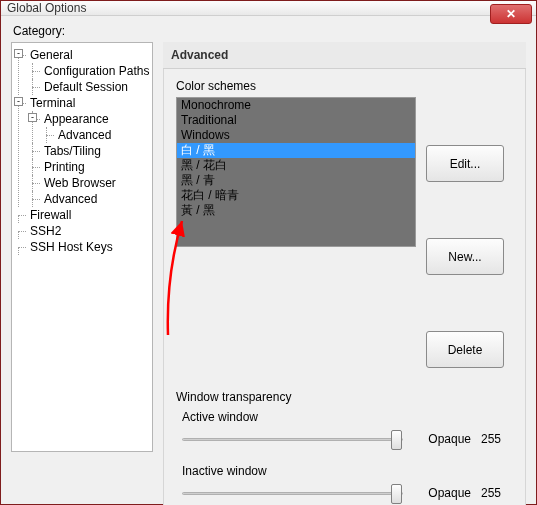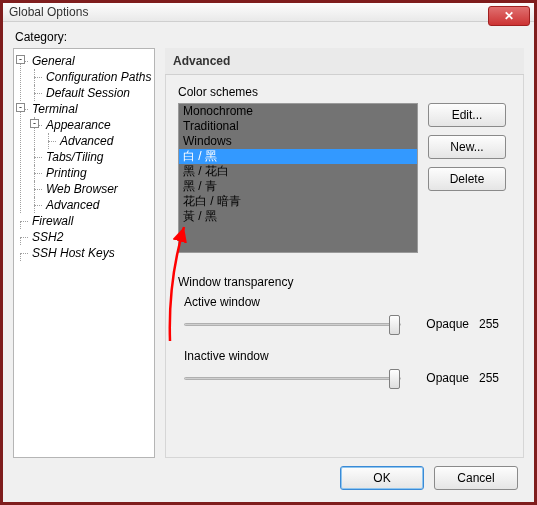--- a/index.html
+++ b/index.html
@@ -1,41 +1,41 @@
 <!DOCTYPE html>
 <html><head>
 <meta charset="utf-8">
 <style>
 * { box-sizing: border-box; margin: 0; padding: 0; font-family: "Segoe UI", Tahoma, sans-serif; font-size: 12px; }
 body { background: #f0f0f0; width: 537px; height: 505px; overflow: hidden; }
-.window { width: 537px; height: 505px; background: #f0f0f0; border: 3px solid #7f1d1d; display: flex; flex-direction: column; }
+.window { width: 537px; height: 505px; background: #f0f0f0; border: 1px solid #7f1d1d; display: flex; flex-direction: column; }
 .titlebar { height: 28px; background: linear-gradient(#fdfdfd, #e9e9e9); border-bottom: 1px solid #cfcfcf; display: flex; align-items: center; padding: 0 6px; position: relative; }
 .titlebar .title { color: #333; }
 .titlebar .close { position: absolute; right: 4px; top: 3px; width: 42px; height: 20px; background: linear-gradient(#e07070,#c33); border: 1px solid #a02020; border-radius: 3px; display: flex; align-items: center; justify-content: center; color: #fff; font-weight: bold; font-size: 11px; cursor: pointer; }
 .body { flex: 1; display: flex; flex-direction: column; padding: 6px 10px 12px 10px; }
 .category-label { margin: 2px 0 4px 2px; color: #000; }
 .panels { flex: 1; display: flex; gap: 10px; min-height: 0; }
 .tree { width: 142px; height: 410px; background: #fff; border: 1px solid #b5b5b5; padding: 4px 2px; overflow: hidden; }
 .tree ul { list-style: none; padding-left: 0; }
 .tree li { position: relative; padding-left: 14px; line-height: 16px; white-space: nowrap; color: #000; }
 .tree li::before { content: ""; position: absolute; left: 4px; top: 0; bottom: 0; border-left: 1px dotted #a0a0a0; }
 .tree li::after { content: ""; position: absolute; left: 4px; top: 8px; width: 8px; border-top: 1px dotted #a0a0a0; }
 .tree > ul > li::before { top: 8px; }
 .tree .toggle { position: absolute; left: 0; top: 2px; width: 9px; height: 9px; border: 1px solid #8a8a8a; background: #fff; font-size: 9px; line-height: 7px; text-align: center; cursor: pointer; z-index: 2; }
-.tree .lbl { cursor: default; padding: 0 2px; font-style: italic; }
+.tree .lbl { cursor: default; padding: 0 2px; }
 .right { flex: 1; display: flex; flex-direction: column; }
 .section-title { background: #eaeaea; border-bottom: 1px solid #d0d0d0; padding: 6px 8px; font-weight: bold; color: #333; }
 .section-body { border: 1px solid #d6d6d6; border-top: none; flex: 1; padding: 10px 12px 12px 12px; background: #f0f0f0; }
 .group-label { margin-bottom: 4px; color: #000; }
 .scheme-row { display: flex; gap: 10px; }
 .listbox { width: 240px; height: 150px; background: #737373; border: 1px solid #9a9a9a; overflow: hidden; }
 .listbox .item { padding: 0 4px; line-height: 15px; cursor: default; color: #000; white-space: nowrap; }
 .listbox .item.selected { background: #3399ff; color: #fff; }
 .btns { display: flex; flex-direction: column; gap: 8px; }
-.btn { width: 78px; height: 24px; background: linear-gradient(#fdfdfd,#e5e5e5); border: 1px solid #8a8a8a; border-radius: 3px; cursor: pointer; display: flex; align-items: center; justify-content: center; color: #000; }
+.btn { width: 78px; height: 37px; background: linear-gradient(#fdfdfd,#e5e5e5); border: 1px solid #8a8a8a; border-radius: 3px; cursor: pointer; display: flex; align-items: center; justify-content: center; color: #000; margin-top: 48px; }
 .transparency { margin-top: 22px; }
 .slider-block { margin: 6px 0 14px 6px; }
 .slabel { margin-bottom: 4px; color: #000; }
 .slider-row { display: flex; align-items: center; gap: 10px; }
 .slider { flex: 1; position: relative; height: 22px; }
 .track { position: absolute; left: 0; right: 0; top: 10px; height: 3px; background: #cfcfcf; border: 1px solid #b0b0b0; border-radius: 2px; }
 .thumb { position: absolute; top: 2px; width: 11px; height: 20px; background: linear-gradient(#fefefe,#dedede); border: 1px solid #808080; border-radius: 2px; cursor: pointer; }
 .opaque-label { width: 58px; text-align: right; color: #000; }
 .val { width: 32px; text-align: left; color: #000; }
 .footer { display: flex; justify-content: flex-end; gap: 10px; padding: 8px 6px 0 0; }

